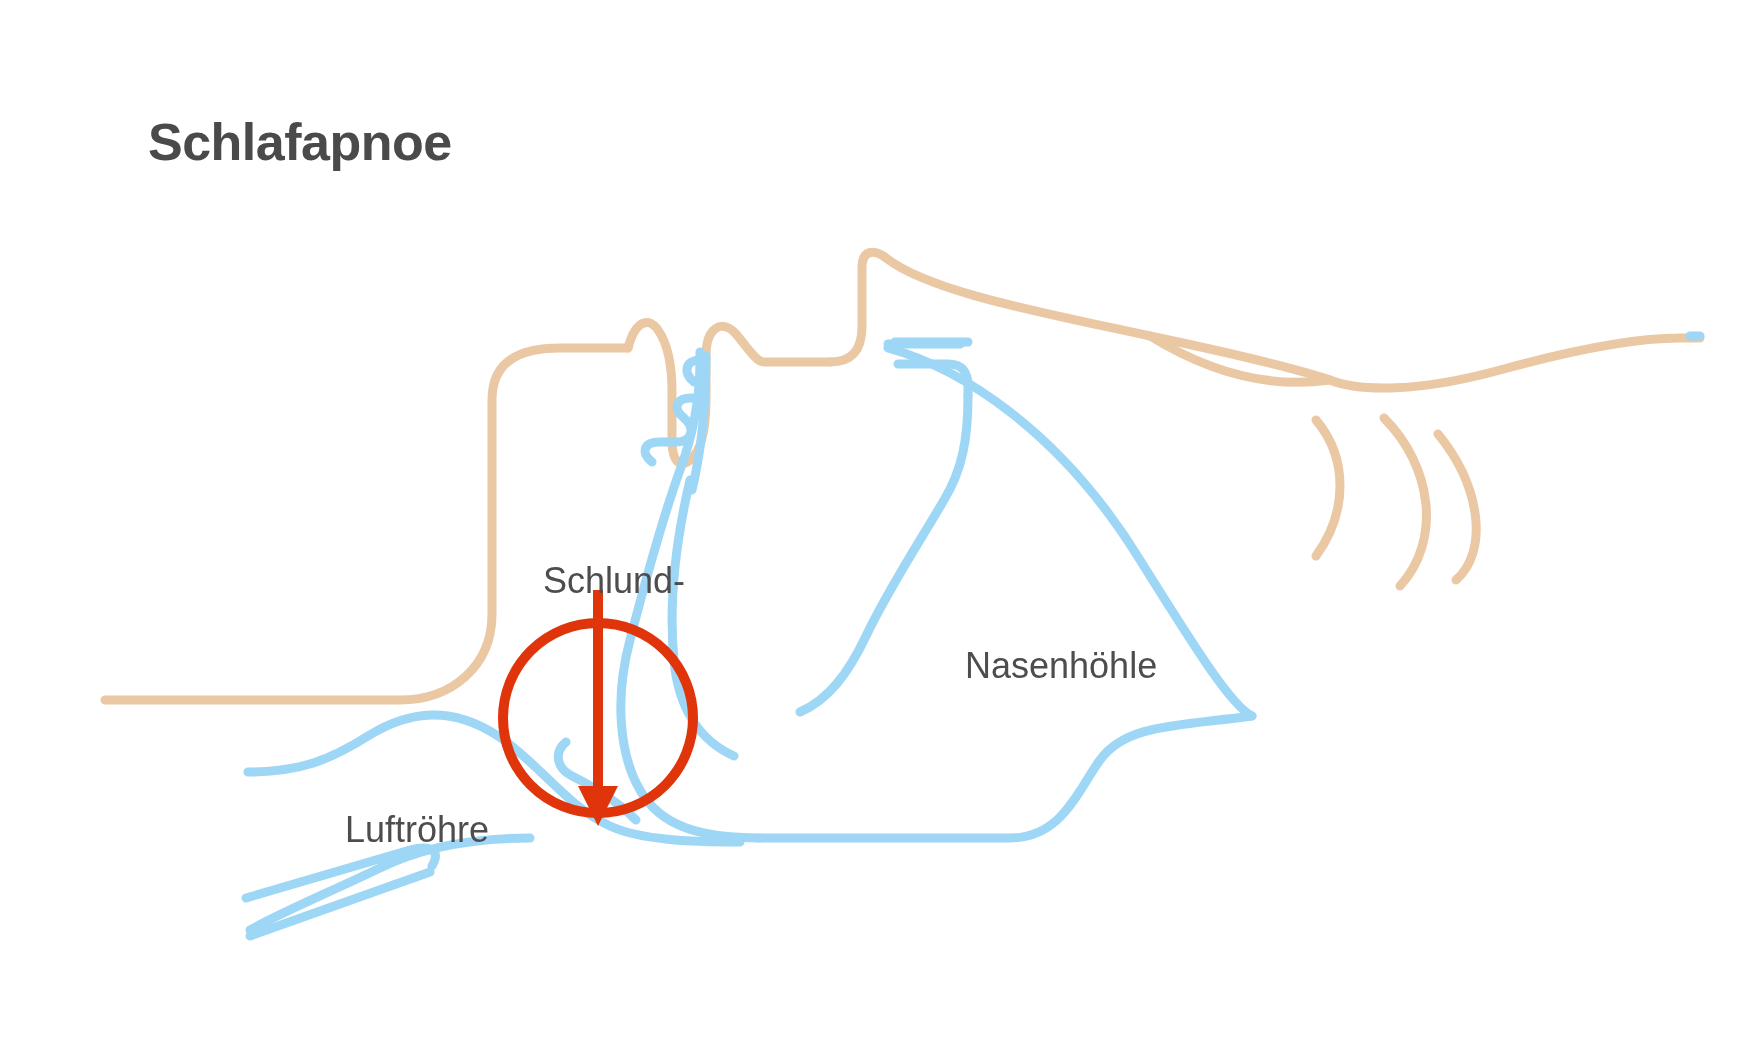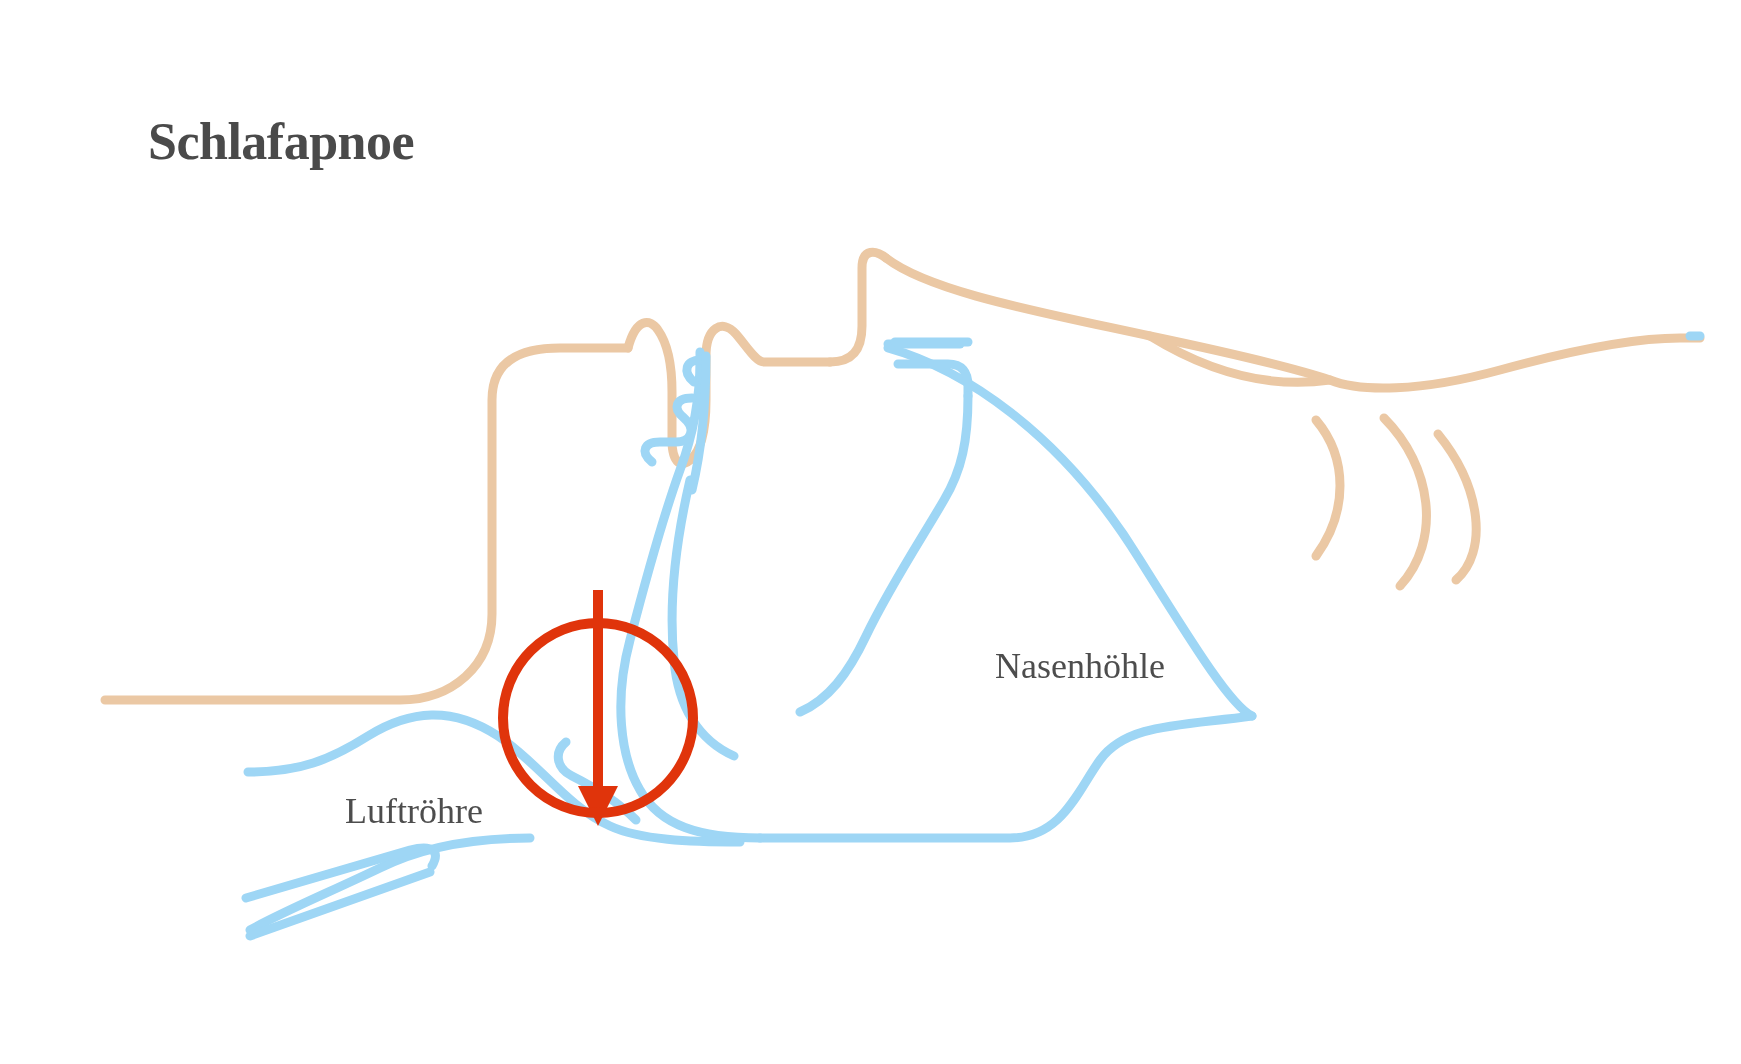--- a/index.html
+++ b/index.html
@@ -6,21 +6,21 @@
     margin: 0;
     padding: 0;
     background: #ffffff;
   }
   #stage {
     position: relative;
     width: 1741px;
     height: 1064px;
     background: #ffffff;
     overflow: hidden;
-    font-family: Liberation Serif, serif;
+    font-family: Liberation Sans, sans-serif;
   }
   #title {
     position: absolute;
     left: 148px;
     top: 112px;
     font-size: 52px;
     font-weight: bold;
     color: #4a4a4a;
     letter-spacing: -0.5px;
     white-space: nowrap;
@@ -31,26 +31,26 @@
     color: #4d4d4d;
     white-space: nowrap;
     line-height: 1.18;
   }
   #label-schlund {
     left: 543px;
     top: 560px;
     text-align: left;
   }
   #label-nasen {
-    left: 995px;
+    left: 965px;
     top: 645px;
   }
   #label-luft {
     left: 345px;
-    top: 790px;
+    top: 809px;
   }
   svg#art {
     position: absolute;
     left: 0;
     top: 0;
     width: 1741px;
     height: 1064px;
   }
   .skin {
     fill: none;
@@ -190,19 +190,20 @@
 
     <line class="marker-stroke" x1="598" y1="590" x2="598" y2="802"></line>
 
     <polygon class="marker-fill" points="598,826 578,786 618,786"></polygon>
 
     <circle cx="598" cy="718" r="95" fill="none" stroke="#E0340B" stroke-width="10"></circle>
 
   </svg>
 
   <div class="label" id="label-schlund">
+    <div>Schlund-</div>
   </div>
 
   <div class="label" id="label-nasen">Nasenhöhle</div>
 
   <div class="label" id="label-luft">Luftröhre</div>
 
 </div>
 
 </body></html>

